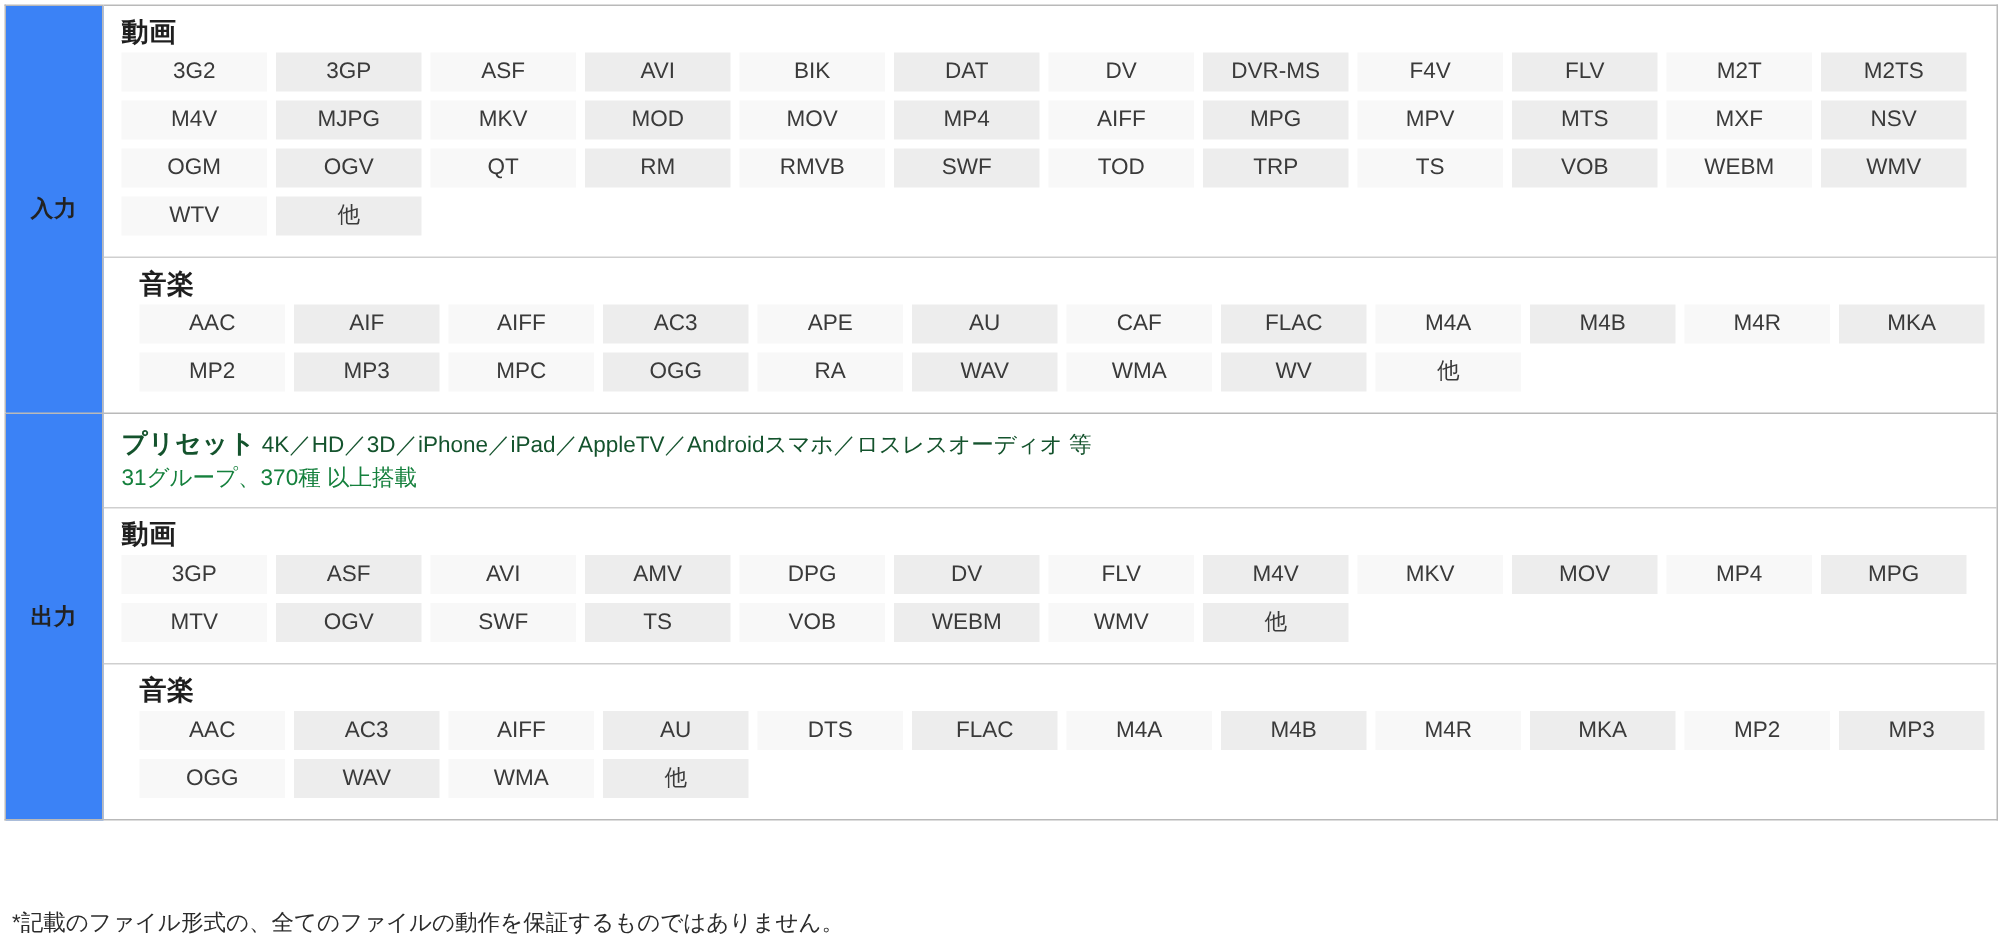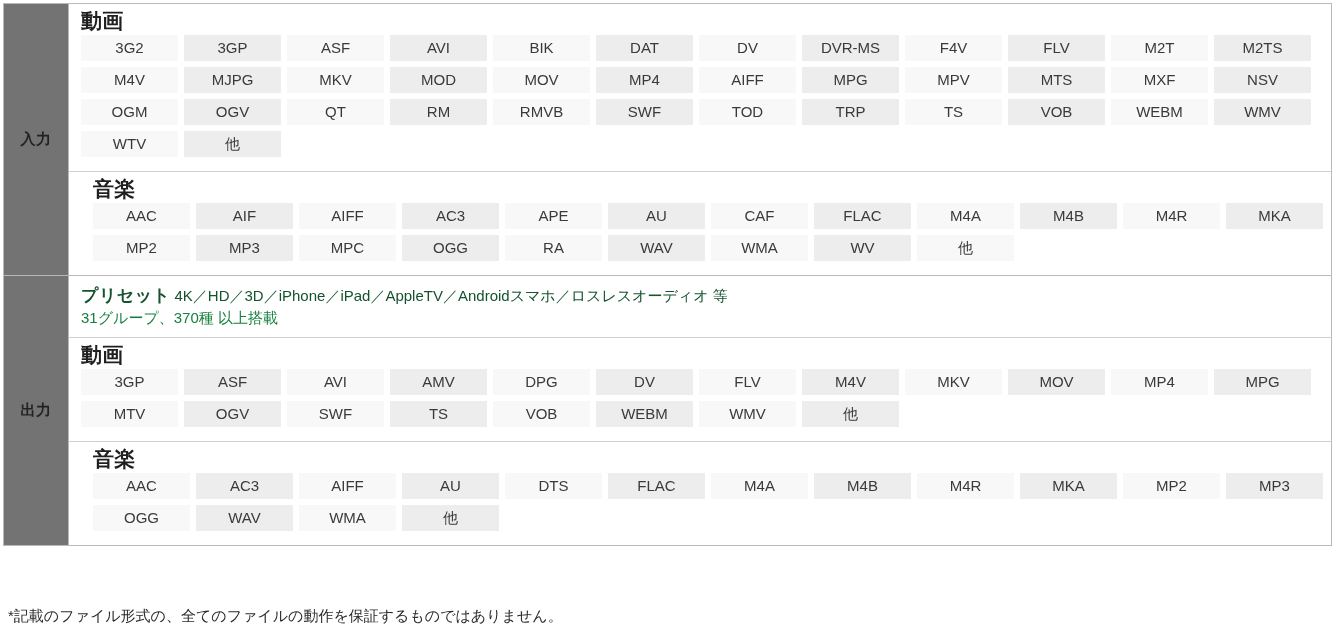--- a/index.html
+++ b/index.html
@@ -27,21 +27,21 @@
   table.spec-table {
     width: 1329px;
     border-collapse: collapse;
     table-layout: fixed;
     border: 1px solid #b9b9b9;
     background: #ffffff;
   }
 
   td.rowlabel {
     width: 62px;
-    background: #737373;
+    background: #3b82f6;
     text-align: center;
     vertical-align: middle;
     font-weight: bold;
     font-size: 15px;
     color: #222222;
     border-right: 1px solid #b9b9b9;
     letter-spacing: 0.5px;
   }
 
   td.section-group {
@@ -54,21 +54,21 @@
     padding: 7px 0 8px 12px;
     box-sizing: border-box;
   }
   .grp-block.last {
     border-bottom: none;
     padding-left: 24px;
   }
 
   .grp-title {
     font-weight: bold;
-    font-size: 21px;
+    font-size: 18px;
     color: #1f1f1f;
     line-height: 20px;
     margin: 0 0 4px 0;
     letter-spacing: 0.3px;
   }
 
   .tag-grid {
     display: flex;
     flex-wrap: wrap;
     width: 1243px;

